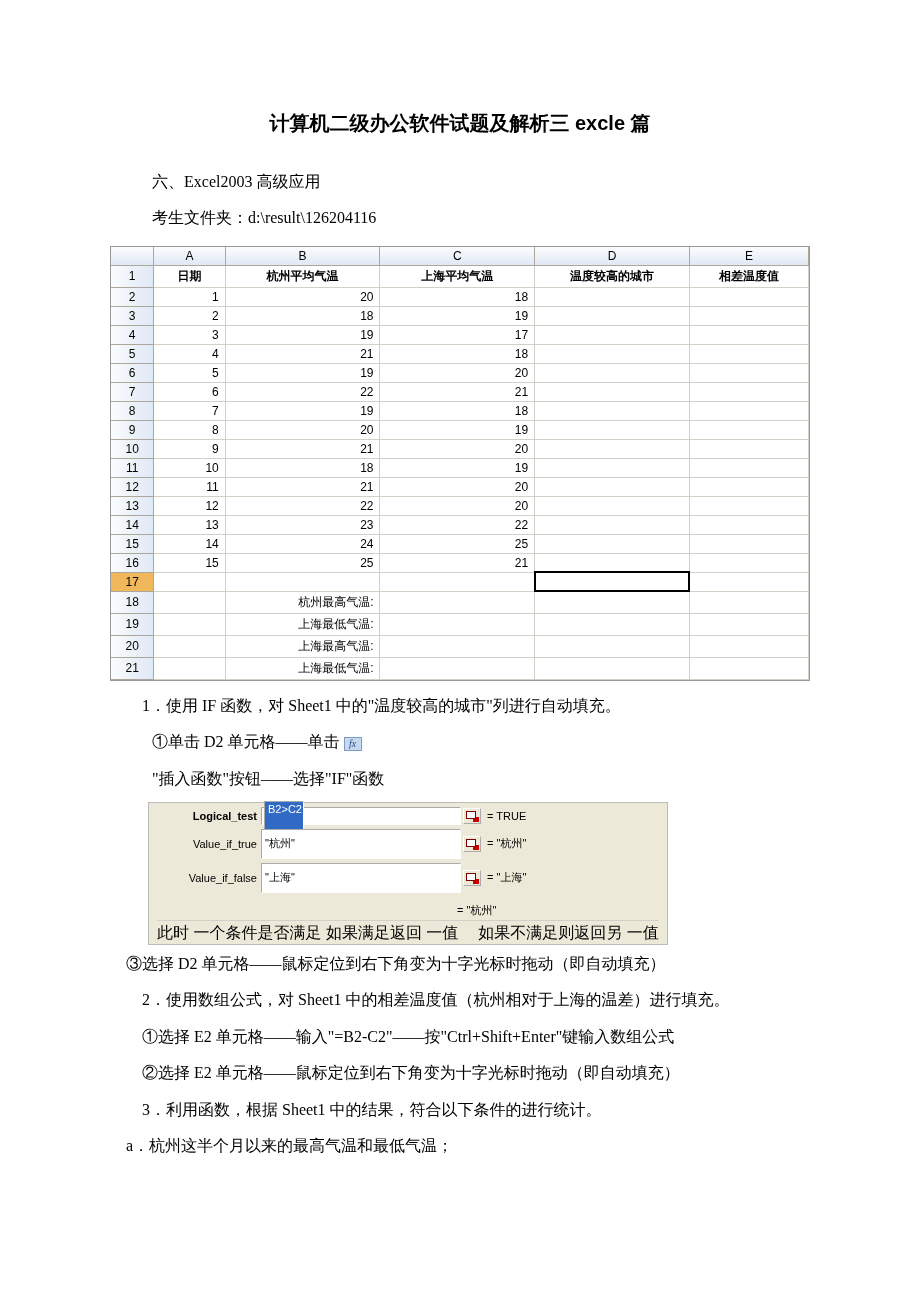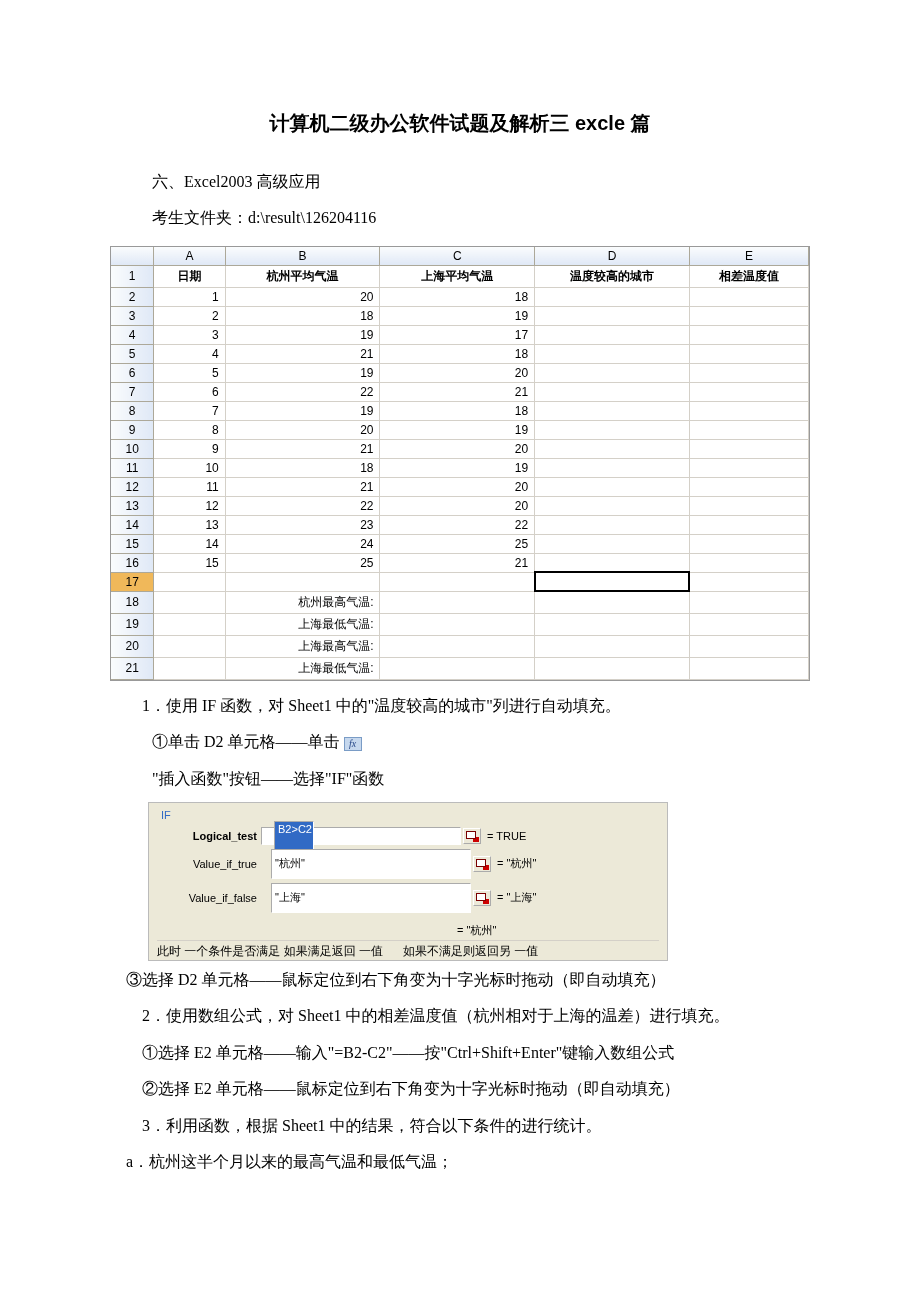--- a/index.html
+++ b/index.html
@@ -26,29 +26,29 @@
 
     
     .fx-icon { display: inline-block; width: 18px; height: 14px; background: #c6d8ee; border: 1px solid #7a9cc6; vertical-align: middle; font-size: 10px; font-style: italic; font-family: "Times New Roman", serif; text-align: center; line-height: 12px; color: #2a4a8a; }
 
     
     .if-dialog { margin: 8px 0 4px 38px; width: 520px; background: #ece9d8; border: 1px solid #bbb; font-family: "Microsoft Sans Serif", Arial, sans-serif; font-size: 11px; padding: 4px 8px 0 8px; }
     .if-dialog .title { color: #316ac5; font-size: 11px; padding: 2px 0 6px 4px; }
     .if-dialog .row { display: flex; align-items: center; margin-bottom: 4px; }
     .if-dialog .label { width: 104px; text-align: right; padding-right: 4px; color: #000; }
     .if-dialog .bold { font-weight: bold; }
-    .if-dialog .input { width: 200px; height: 30px; border: 1px inset #fff; background: #fff; padding: 1px 3px; font-size: 11px; color: #000; margin-left: 10px; }
+    .if-dialog .input { width: 200px; height: 30px; border: 1px inset #fff; background: #fff; padding: 1px 3px; font-size: 11px; color: #000; }
     .if-dialog .input.sel { background: #316ac5; color: #fff; width: 40px; display: inline-block; }
     .if-dialog .inputwrap { width: 200px; height: 18px; border: 1px inset #fff; background: #fff; padding: 0 2px; display: flex; align-items: center; }
     .if-dialog .ref-icon { display: inline-block; width: 18px; height: 16px; background: #ece9d8; border: 1px outset #fff; margin-left: 2px; position: relative; }
     .if-dialog .ref-icon::after { content: ""; position: absolute; top: 2px; left: 2px; width: 8px; height: 6px; background: #fff; border: 1px solid #7a0000; }
     .if-dialog .ref-icon::before { content: ""; position: absolute; bottom: 1px; right: 1px; width: 6px; height: 5px; background: #c00; }
     .if-dialog .eval { margin-left: 6px; color: #000; }
     .if-dialog .result-row { padding: 6px 0 2px 300px; font-size: 11px; }
-    .if-dialog .footer { font-size: 12px; color: #000; padding: 2px 0 0 0; border-top: 1px solid #d4d0c8; display:flex; gap: 20px; overflow: hidden; white-space: nowrap; }
+    .if-dialog .footer { font-size: 16px; color: #000; padding: 2px 0 0 0; border-top: 1px solid #d4d0c8; display:flex; gap: 20px; overflow: hidden; white-space: nowrap; }
   </style>
 </head>
 <body>
 
 <div class="page">
   <h1>计算机二级办公软件试题及解析三 excle 篇</h1>
 
   <p class="para level1">六、Excel2003 高级应用</p>
   <p class="para level1">考生文件夹：d:\result\126204116</p>
 
@@ -240,21 +240,20 @@
   </div>
 
   <p class="para">1．使用 IF 函数，对 Sheet1 中的"温度较高的城市"列进行自动填充。</p>
   <p class="para level1">
     <span>①单击 D2 单元格——单击</span>
     <span class="fx-icon">fx</span>
   </p>
   <p class="para level1">"插入函数"按钮——选择"IF"函数</p>
 
   <div class="if-dialog">
-    <div class="title">IF</div>
     <div class="row">
       <span class="label bold">Logical_test</span>
       <span class="inputwrap">
           <span class="input sel">B2&gt;C2</span>
         </span>
       <span class="ref-icon"></span>
       <span class="eval">= TRUE</span>
     </div>
     <div class="row">
       <span class="label">Value_if_true</span>

